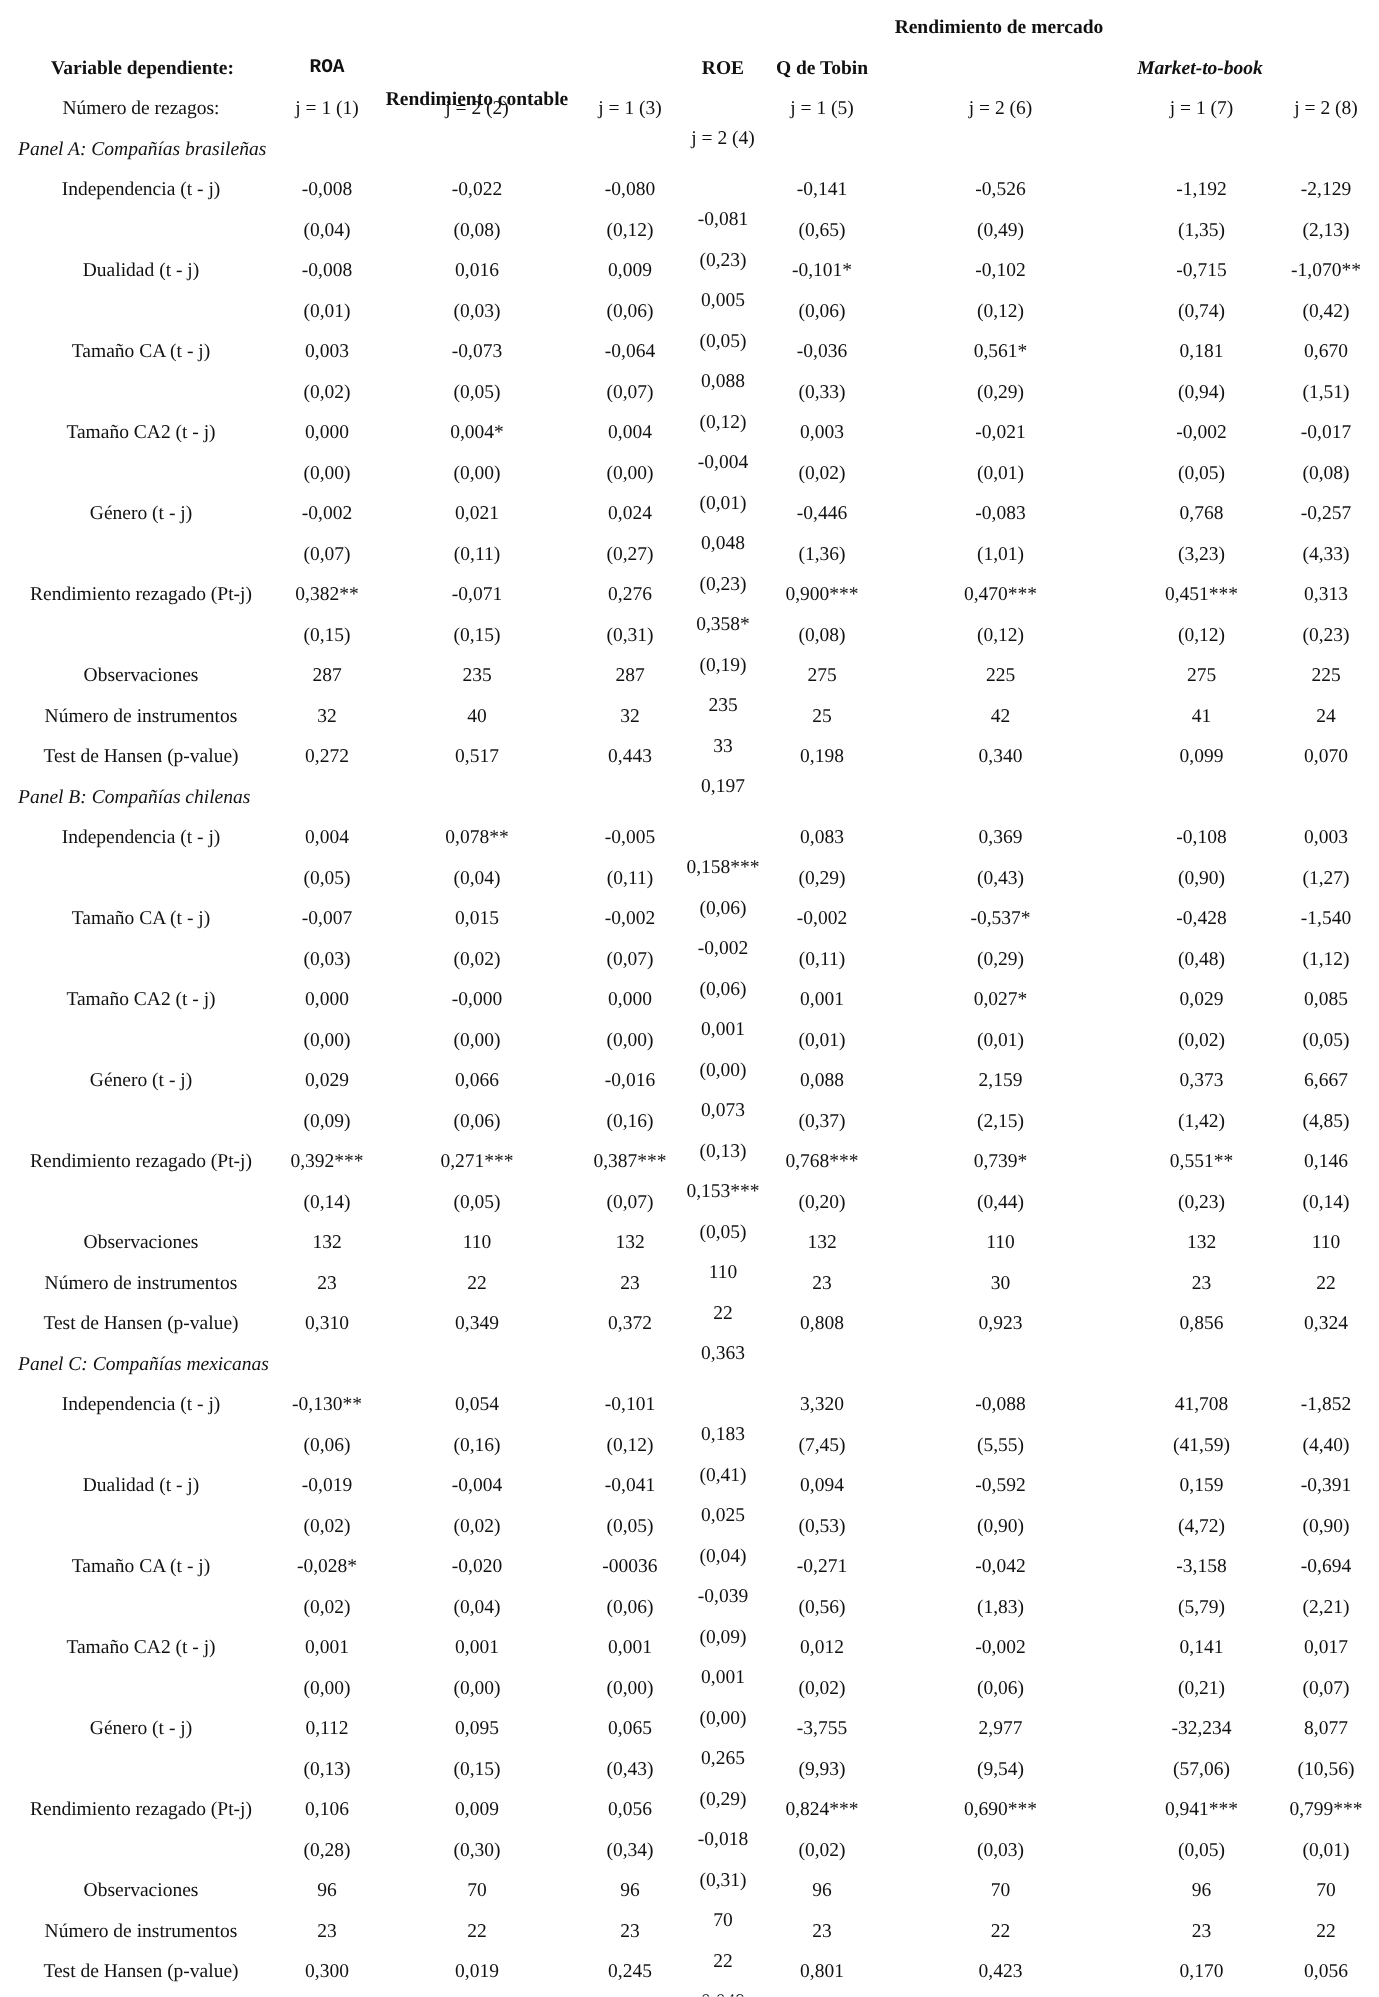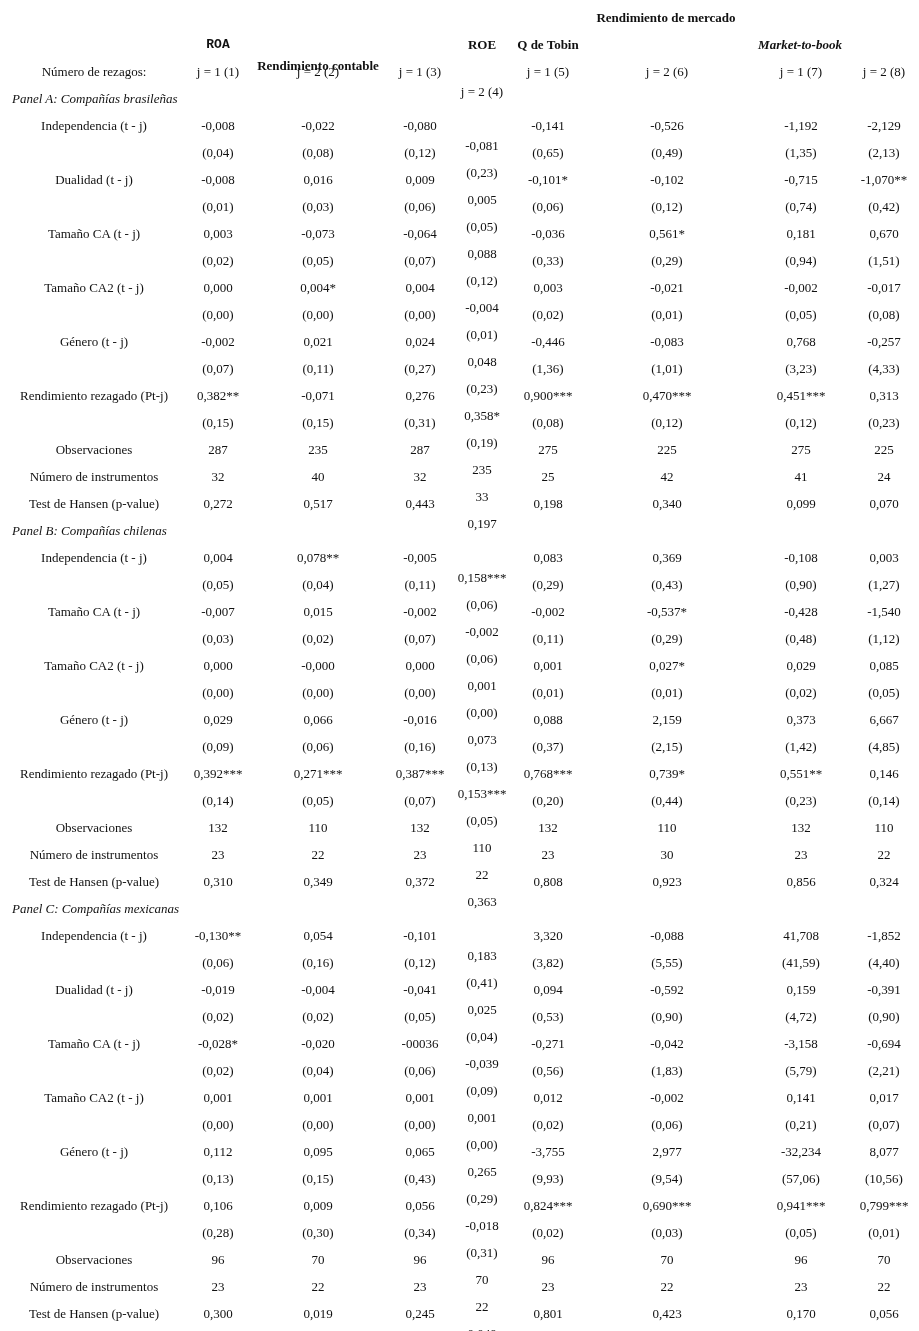--- a/index.html
+++ b/index.html
@@ -23,20 +23,21 @@
 <body>
 
 <div id="table">
 
   <div class="row" style="top:4px;">
     <span class="cell b" style="left:218px;width:200px;margin-top:48px;">Rendimiento contable</span>
     <span class="cell b" style="left:566px;width:200px;">Rendimiento de mercado</span>
   </div>
 
   <div class="row" style="top:31px;">
+    <span class="cell b label" style="left:0;width:190px;">Variable dependiente:</span>
     <span class="cell b" style="left:168px;width:100px;font-family:Liberation Mono, monospace;">ROA</span>
     <span class="cell b" style="left:432px;width:100px;">ROE</span>
     <span class="cell b" style="left:498px;width:100px;">Q de Tobin</span>
     <span class="cell b" style="left:740px;width:120px;font-style:italic;">Market-to-book</span>
   </div>
 
   <div class="row" style="top:58px;">
     <span class="cell label">Número de rezagos:</span>
     <span class="cell c0">j = 1 (1)</span>
     <span class="cell c1">j = 2 (2)</span>
@@ -375,21 +376,21 @@
         <span class="cell c5">-0,088</span>
         <span class="cell c6">41,708</span>
         <span class="cell c7">-1,852</span>
       </div>
       <div class="row" style="top: 949px;">
         <span class="cell label"></span>
         <span class="cell c0">(0,06)</span>
         <span class="cell c1">(0,16)</span>
         <span class="cell c2">(0,12)</span>
         <span class="cell c3">(0,41)</span>
-        <span class="cell c4">(3,82)</span>
+        <span class="cell c4">(7,45)</span>
         <span class="cell c5">(5,55)</span>
         <span class="cell c6">(41,59)</span>
         <span class="cell c7">(4,40)</span>
       </div>
       <div class="row" style="top: 976px;">
         <span class="cell label">Dualidad (t - j)</span>
         <span class="cell c0">-0,019</span>
         <span class="cell c1">-0,004</span>
         <span class="cell c2">-0,041</span>
         <span class="cell c3">0,025</span>

